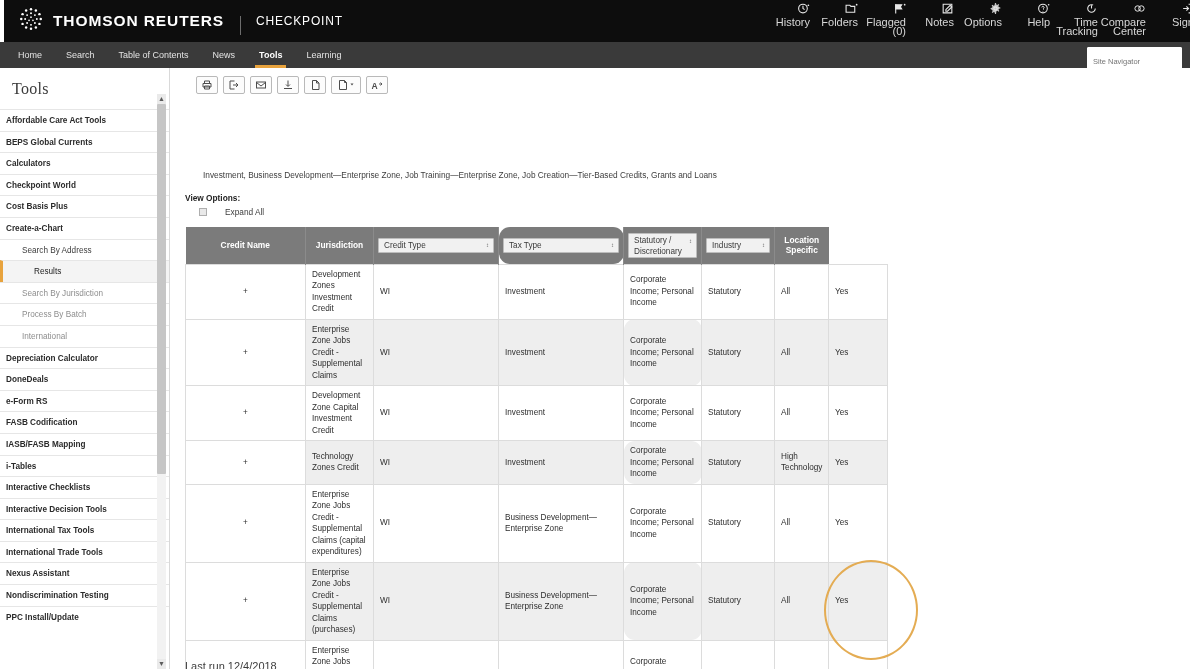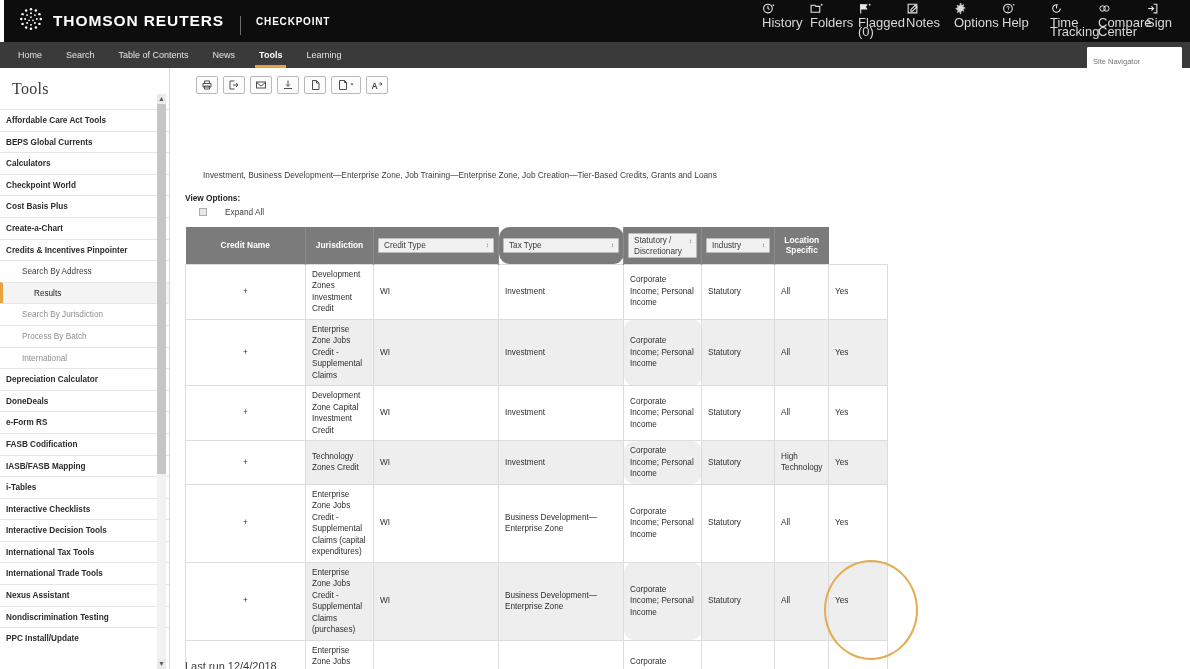--- a/index.html
+++ b/index.html
@@ -19,27 +19,27 @@
   .tr-logo { width: 26px; height: 26px; margin-right: 9px; }
   .tr-name {
     color: #ffffff; font-size: 15.5px; font-weight: bold; letter-spacing: .9px;
     white-space: nowrap;
   }
   .brand-sep {
     display: inline-block; width: 1px; height: 19px; background: #6d6d6d;
     margin: 0 15px 0 16px; position: relative; top: 4px;
   }
   .checkpoint {
-    color: #ffffff; font-size: 10px; font-weight: bold; letter-spacing: .8px;
+    color: #ffffff; font-size: 12px; font-weight: normal; letter-spacing: .8px;
     white-space: nowrap;
   }
   .top-tools { position: absolute; right: 0; top: 0; height: 42px; display: flex; align-items: flex-start; }
   .ttool {
-    width: 48px; padding-top: 2px; text-align: left; color: #d8d8d8;
-    font-size: 13px; line-height: 9px; cursor: pointer;
+    width: 48px; padding-top: 2px; text-align: right; color: #d8d8d8;
+    font-size: 11px; line-height: 9px; cursor: pointer;
   }
   .ttool .tg { display: block; height: 15px; line-height: 15px; font-size: 12px; color: #e8e8e8; }
   .ttool .tlbl { display: block; margin-top: 1px; }
 
   
   .navbar {
     position: absolute; left: 0; top: 42px; width: 1190px; height: 26px;
     background: #3a3a3a;
   }
   .navitems { position: absolute; left: 6px; top: 0; height: 26px; display: flex; align-items: center; }
@@ -324,21 +324,20 @@
 
 <div class="sidebar">
   <div class="sidebar-title">Tools</div>
   <div class="sb-list" id="sb-list">
       <div class="sb-item"><span>Affordable Care Act Tools</span></div>
       <div class="sb-item"><span>BEPS Global Currents</span></div>
       <div class="sb-item"><span>Calculators</span></div>
       <div class="sb-item"><span>Checkpoint World</span></div>
       <div class="sb-item"><span>Cost Basis Plus</span></div>
       <div class="sb-item"><span>Create-a-Chart</span></div>
-      <div class="sb-item"><span>Credits &amp; Incentives Pinpointer</span></div>
       <div class="sb-item lvl1"><span>Search By Address</span></div>
       <div class="sb-item lvl2 selected"><span>Results</span></div>
       <div class="sb-item lvl1 muted"><span>Search By Jurisdiction</span></div>
       <div class="sb-item lvl1 muted"><span>Process By Batch</span></div>
       <div class="sb-item lvl1 muted"><span>International</span></div>
       <div class="sb-item"><span>Depreciation Calculator</span></div>
       <div class="sb-item"><span>DoneDeals</span></div>
       <div class="sb-item"><span>e-Form RS</span></div>
       <div class="sb-item"><span>FASB Codification</span></div>
       <div class="sb-item"><span>IASB/FASB Mapping</span></div>

